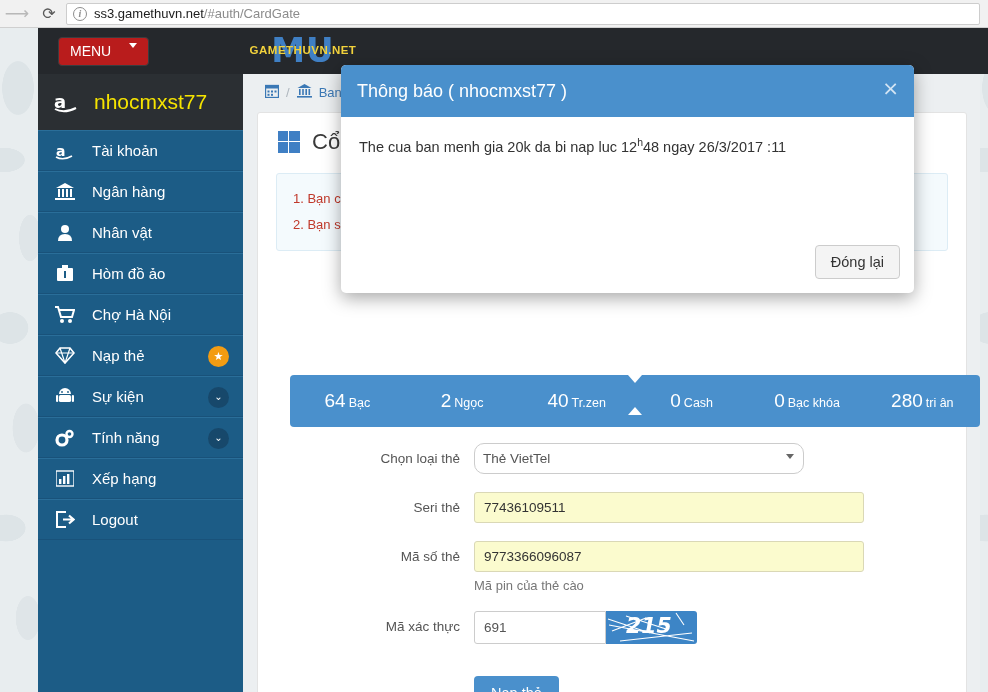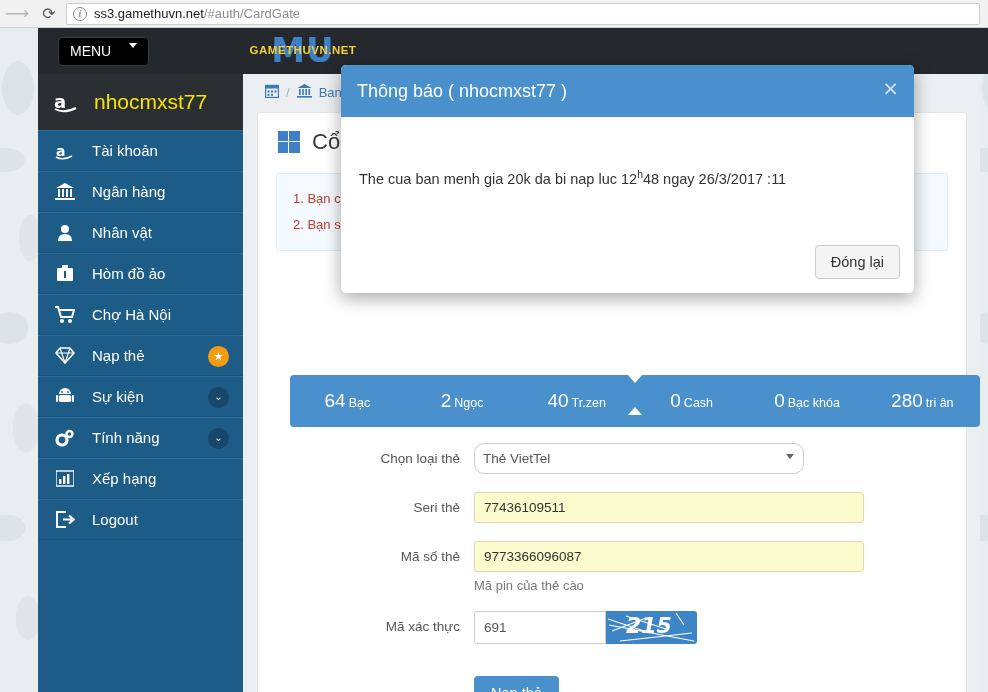--- a/index.html
+++ b/index.html
@@ -64,21 +64,21 @@
   #bg-left { left: 0; width: 38px; }
   #bg-right { right: 0; width: 8px; }
 
   
   #topbar {
     position: absolute; left: 38px; top: 0; width: 950px; height: 46px;
     background: #25282c;
   }
   #menu-button {
     position: absolute; left: 20px; top: 9px;
-    background: #000000; color: #ffffff;
+    background: #b91c1c; color: #ffffff;
     border: 1px solid #3a3d40; border-radius: 4px;
     font-size: 14px; padding: 5px 11px 6px 11px;
     display: flex; align-items: flex-start; gap: 18px;
     cursor: pointer;
   }
   .caret-down {
     width: 0; height: 0;
     border-left: 4px solid transparent; border-right: 4px solid transparent;
     border-top: 5px solid #ffffff; display: inline-block;
   }
@@ -239,21 +239,21 @@
     height: 52px; background: #4a90cc; display: flex; align-items: center;
     padding: 0 16px; position: relative;
   }
   #modal-title { color: #ffffff; font-size: 18px; }
   #modal-close {
     position: absolute; right: 15px; top: 13px;
     color: #d4e5f4; font-size: 20px; line-height: 20px; cursor: pointer;
     font-family: "DejaVu Sans", sans-serif;
   }
   #modal-body {
-    padding: 20px 18px 0 18px; font-size: 14.5px; color: #333333; margin-top: 32px;
+    padding: 20px 18px 0 18px; font-size: 14.5px; color: #333333;
   }
   #modal-footer {
     position: absolute; right: 14px; bottom: 14px;
   }
   #modal-ok {
     background: #f4f4f4; border: 1px solid #cccccc; border-radius: 4px;
     font-size: 14.5px; color: #333333; padding: 8px 15px; cursor: pointer;
     font-family: "Liberation Sans", sans-serif;
   }
   sup { font-size: 0.72em; }

